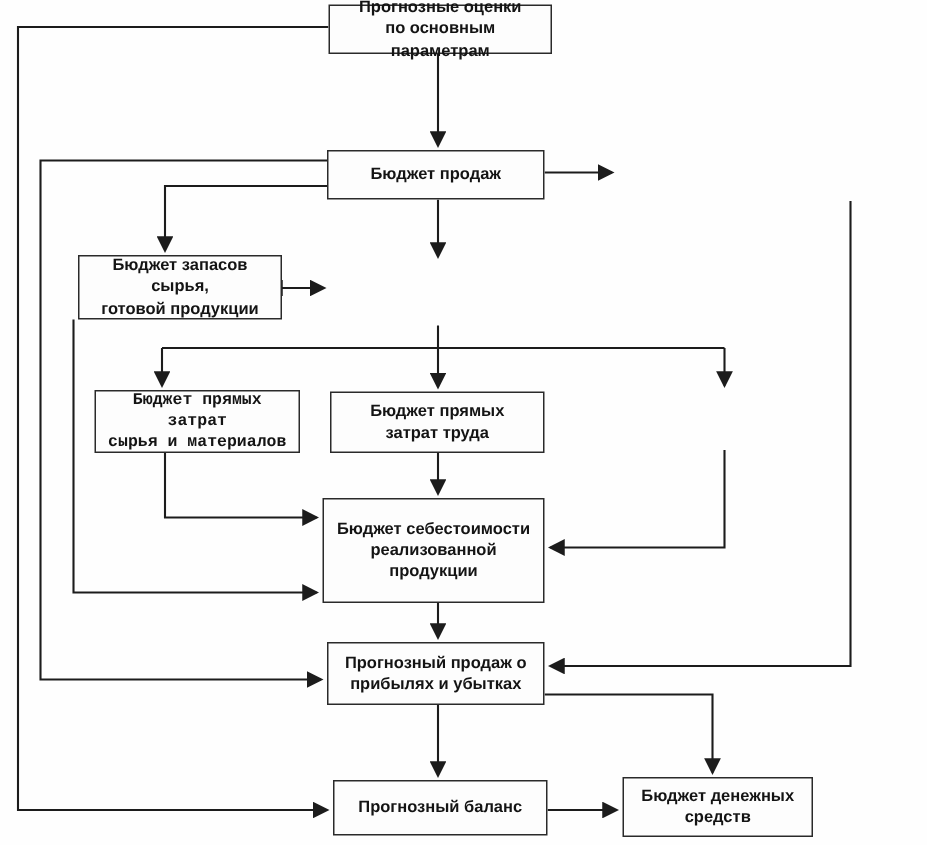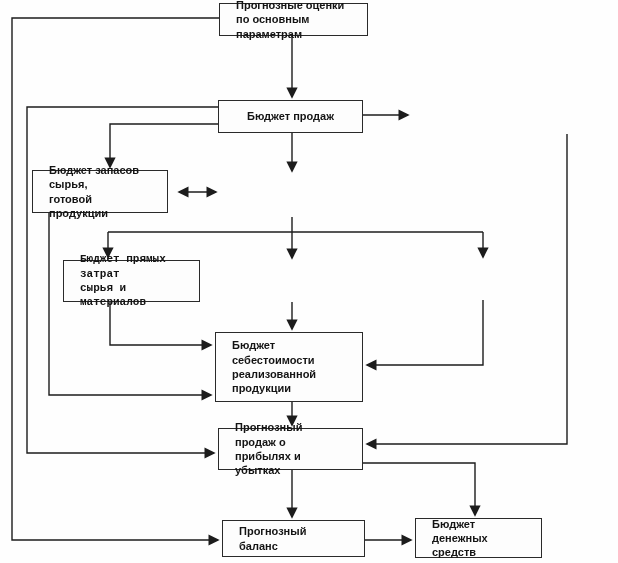--- a/index.html
+++ b/index.html
@@ -24,26 +24,27 @@
   }
   .connectors .ah-fill { fill: #1c1c1c; stroke: none; }
   .node {
     position: absolute;
     box-sizing: border-box;
     background: #fdfdfd;
     border: 1.5px solid #2a2a2a;
     display: flex;
     align-items: center;
     justify-content: center;
+    text-align: center;
     font-size: 11px;
     font-weight: bold;
     line-height: 1.3;
     color: #141414;
     white-space: pre-line;
-    padding: 2px 16px;
+    padding: 2px 4px;
   }
 </style>
 </head>
 <body>
 
 <div class="diagram">
 
   <svg class="connectors" viewBox="0 0 618 563" xmlns="http://www.w3.org/2000/svg">
     <defs>
       <marker id="ah" viewBox="0 0 10 10" refX="8.5" refY="5" markerWidth="8" markerHeight="8" orient="auto-start-reverse">
@@ -91,27 +92,29 @@
 
     <polyline points="365,540 411,540" marker-end="url(#ah)"></polyline>
   </svg>
 
   <div class="node" style="left:219px; top:3px;   width:149px; height:33px;">Прогнозные оценки
 по основным параметрам</div>
 
   <div class="node" style="left:218px; top:100px; width:145px; height:33px;">Бюджет продаж</div>
 
 
-  <div class="node" style="left:32px;  top:170px; width:136px; height:43px;">Бюджет запасов сырья,
+  <div class="node" style="left:52px;  top:170px; width:136px; height:43px;">Бюджет запасов сырья,
 готовой продукции</div>
 
 
   <div class="node" style="left:63px;  top:260px; width:137px; height:42px;font-family:Liberation Mono, monospace;">Бюджет прямых затрат
 сырья и материалов</div>
 
+  <div class="node" style="left:220px; top:261px; width:143px; height:41px;">Бюджет прямых
+затрат труда</div>
 
 
   <div class="node" style="left:215px; top:332px; width:148px; height:70px;">Бюджет себестоимости
 реализованной продукции</div>
 
   <div class="node" style="left:218px; top:428px; width:145px; height:42px;">Прогнозный продаж о
 прибылях и убытках</div>
 
   <div class="node" style="left:222px; top:520px; width:143px; height:37px;">Прогнозный баланс</div>
 

